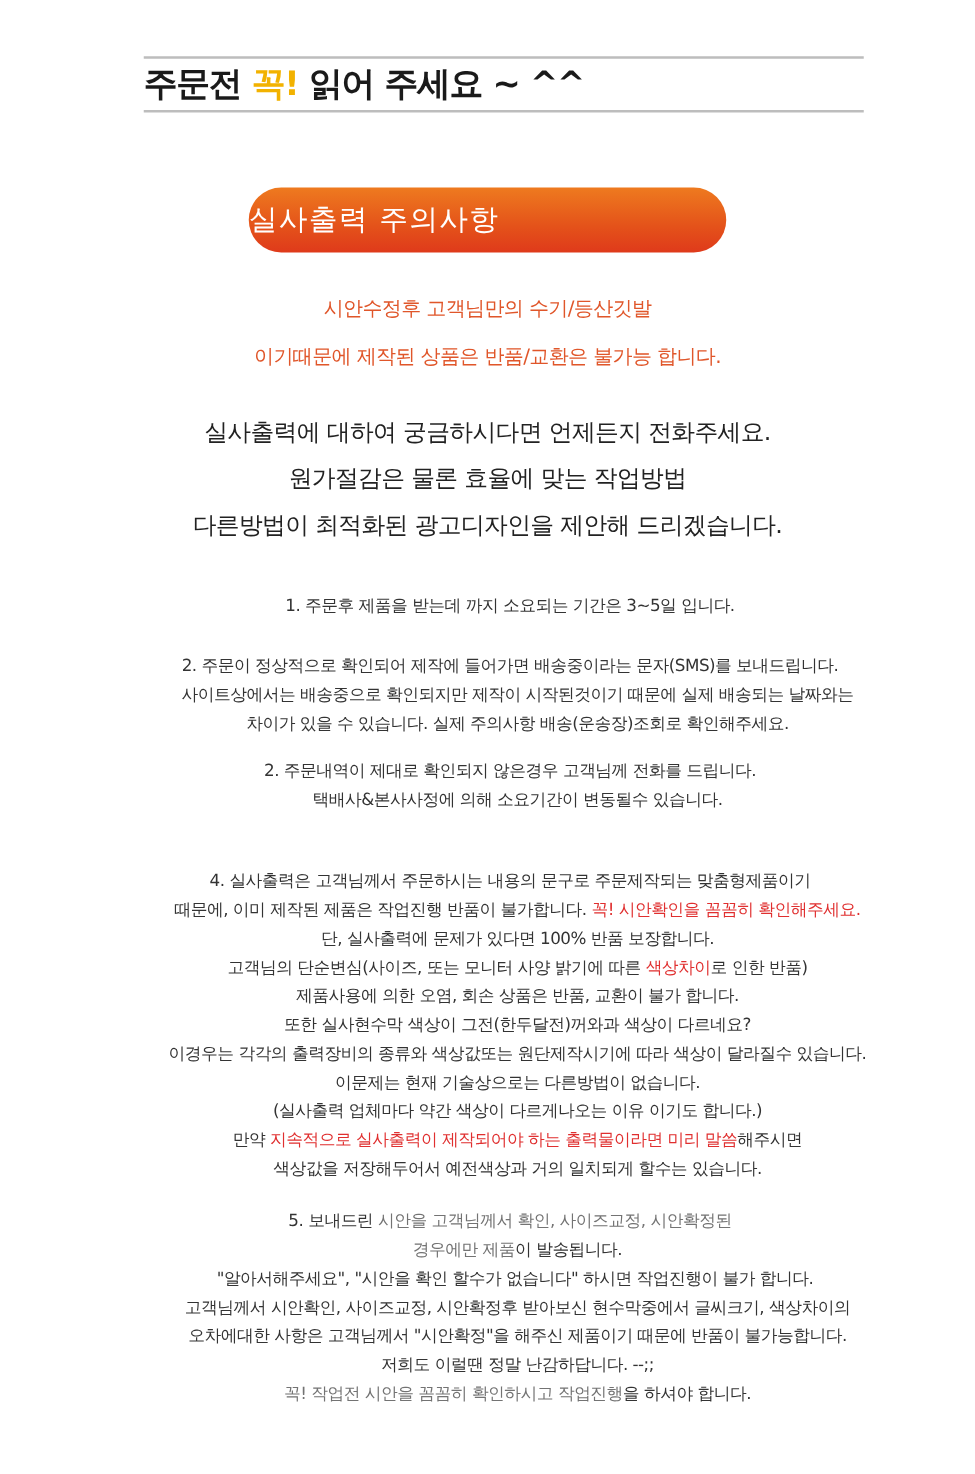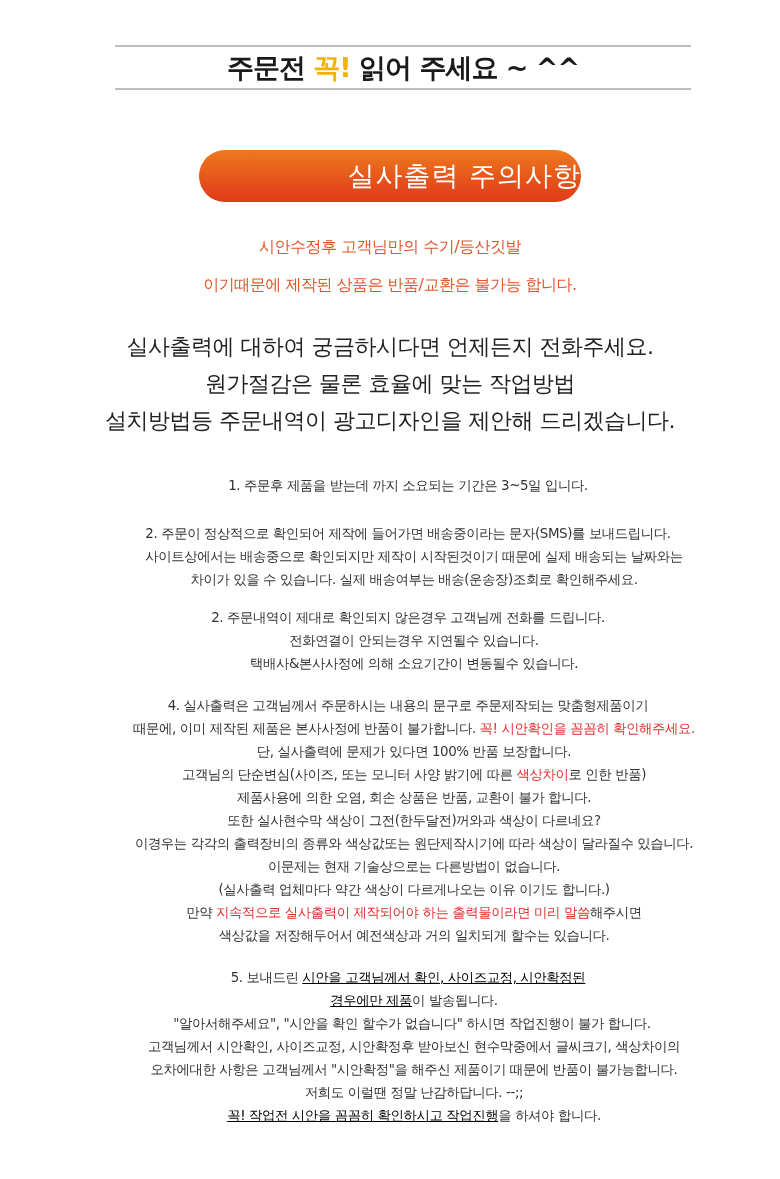--- a/index.html
+++ b/index.html
@@ -5,94 +5,93 @@
   * { margin: 0; padding: 0; box-sizing: border-box; }
   html, body { width: 780px; height: 1179px; background: #ffffff; overflow: hidden; }
   body { position: relative; font-family: "DejaVu Sans", "Liberation Sans", sans-serif; color: #333; }
 
   .rule { position: absolute; left: 115px; width: 576px; height: 2px; background: #bdbdbd; }
   .rule.top { top: 45px; }
   .rule.bottom { top: 88px; }
 
   .headline {
     position: absolute; top: 48px; left: 115px; width: 576px; height: 40px;
-    text-align: center; font-size: 27px; font-weight: bold; color: #1a1a1a;
+    font-size: 27px; font-weight: bold; color: #1a1a1a;
     line-height: 40px; letter-spacing: -1px;
   }
   .headline .accent { color: #f2b200; }
 
   .pill {
     position: absolute; top: 150px; left: 199px; width: 382px; height: 52px;
     border-radius: 26px;
     background: linear-gradient(to bottom, #ee7a1f 0%, #e4521a 60%, #df3a1b 100%);
-    color: #fff; text-align: right; font-size: 27px; line-height: 52px;
+    color: #fff; text-align: left; font-size: 23px; line-height: 52px;
     letter-spacing: 1px;
   }
 
   .orange-block {
     position: absolute; top: 228px; left: 0; width: 780px; text-align: center;
     color: #e0562a; font-size: 16px; line-height: 38px; letter-spacing: -0.5px;
   }
 
   .black-block {
     position: absolute; top: 328px; left: 0; width: 780px; text-align: center;
-    color: #222; font-size: 22px; line-height: 37px; letter-spacing: -0.5px;
+    color: #222; font-size: 19px; line-height: 37px; letter-spacing: -0.5px;
   }
 
   .notes { position: absolute; left: 88px; top: 474px; width: 640px; font-size: 13.4px; color: #333; letter-spacing: -0.4px; }
   .note { position: absolute; left: 0; width: 640px; }
   .line { height: 23px; line-height: 23px; white-space: nowrap; text-align: center; }
   .ind { padding-left: 12px; }
   .ind2 { padding-left: 8px; }
   .red { color: #e02f2f; }
-  .orn { color: #000000; text-decoration: underline; }
+  .orn { color: #737373; }
 </style>
 </head>
 <body>
 
 <div class="rule top"></div>
 <div class="headline">
   <span>주문전 </span><span class="accent">꼭!</span><span> 읽어 주세요 ~ ^^</span>
 </div>
 <div class="rule bottom"></div>
 
 <div class="pill">실사출력 주의사항</div>
 
 <div class="orange-block">
   <div>시안수정후 고객님만의 수기/등산깃발</div>
   <div>이기때문에 제작된 상품은 반품/교환은 불가능 합니다.</div>
 </div>
 
 <div class="black-block">
   <div>실사출력에 대하여 궁금하시다면 언제든지 전화주세요.</div>
   <div>원가절감은 물론 효율에 맞는 작업방법</div>
-  <div>설치방법등 주문내역이 광고디자인을 제안해 드리겠습니다.</div>
+  <div>다른방법이 최적화된 광고디자인을 제안해 드리겠습니다.</div>
 </div>
 
 <div class="notes">
 
   <div class="note" style="top:0px">
     <div class="line">1. 주문후 제품을 받는데 까지 소요되는 기간은 3~5일 입니다.</div>
   </div>
 
   <div class="note" style="top:48px">
     <div class="line">2. 주문이 정상적으로 확인되어 제작에 들어가면 배송중이라는 문자(SMS)를 보내드립니다.</div>
     <div class="line ind">사이트상에서는 배송중으로 확인되지만 제작이 시작된것이기 때문에 실제 배송되는 날짜와는</div>
-    <div class="line ind">차이가 있을 수 있습니다. 실제 배송여부는 배송(운송장)조회로 확인해주세요.</div>
+    <div class="line ind">차이가 있을 수 있습니다. 실제 주의사항 배송(운송장)조회로 확인해주세요.</div>
   </div>
 
   <div class="note" style="top:132px">
     <div class="line">2. 주문내역이 제대로 확인되지 않은경우 고객님께 전화를 드립니다.</div>
-    <div class="line ind">전화연결이 안되는경우 지연될수 있습니다.</div>
     <div class="line ind">택배사&amp;본사사정에 의해 소요기간이 변동될수 있습니다.</div>
   </div>
 
   <div class="note" style="top:220px">
     <div class="line">4. 실사출력은 고객님께서 주문하시는 내용의 문구로 주문제작되는 맞춤형제품이기</div>
-    <div class="line ind"><span>때문에, 이미 제작된 제품은 본사사정에 반품이 불가합니다. </span><span class="red">꼭! 시안확인을 꼼꼼히 확인해주세요.</span></div>
+    <div class="line ind"><span>때문에, 이미 제작된 제품은 작업진행 반품이 불가합니다. </span><span class="red">꼭! 시안확인을 꼼꼼히 확인해주세요.</span></div>
     <div class="line ind">단, 실사출력에 문제가 있다면 100% 반품 보장합니다.</div>
     <div class="line ind"><span>고객님의 단순변심(사이즈, 또는 모니터 사양 밝기에 따른 </span><span class="red">색상차이</span><span>로 인한 반품)</span></div>
     <div class="line ind">제품사용에 의한 오염, 회손 상품은 반품, 교환이 불가 합니다.</div>
     <div class="line ind">또한 실사현수막 색상이 그전(한두달전)꺼와과 색상이 다르네요?</div>
     <div class="line ind">이경우는 각각의 출력장비의 종류와 색상값또는 원단제작시기에 따라 색상이 달라질수 있습니다.</div>
     <div class="line ind">이문제는 현재 기술상으로는 다른방법이 없습니다.</div>
     <div class="line ind">(실사출력 업체마다 약간 색상이 다르게나오는 이유 이기도 합니다.)</div>
     <div class="line ind"><span>만약 </span><span class="red">지속적으로 실사출력이 제작되어야 하는 출력물이라면 미리 말씀</span><span>해주시면</span></div>
     <div class="line ind">색상값을 저장해두어서 예전색상과 거의 일치되게 할수는 있습니다.</div>
   </div>

